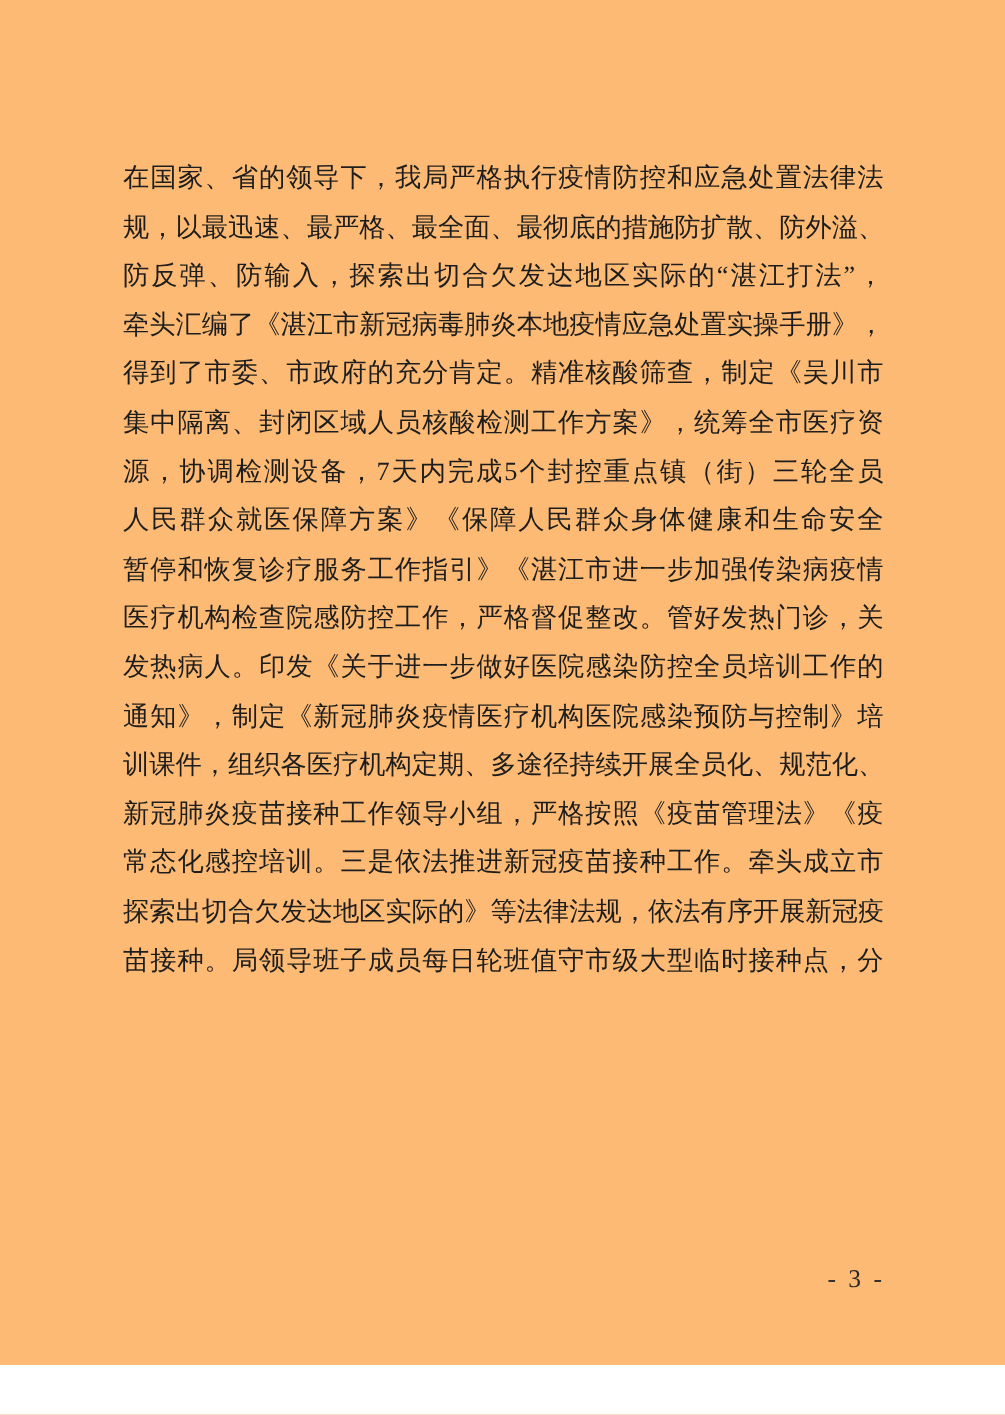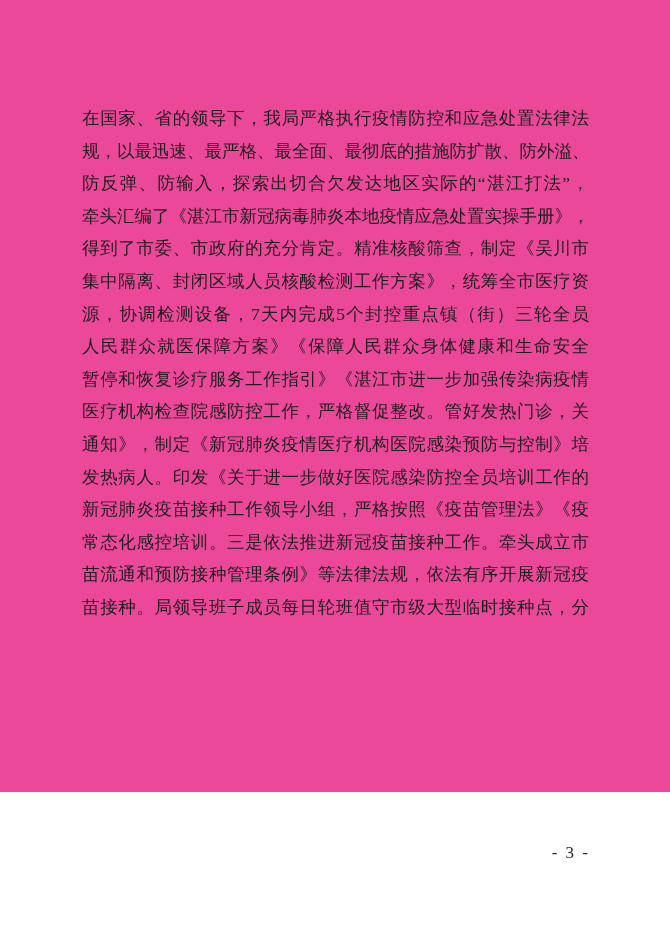--- a/index.html
+++ b/index.html
@@ -12,22 +12,22 @@
     background: #ffffff;
     position: relative;
     overflow: hidden;
     font-family: "Liberation Serif", "DejaVu Serif", serif;
   }
   .page {
     position: absolute;
     left: 0;
     top: 0;
     width: 670px;
-    height: 792px;
-    background: #ec4899;
+    height: 910px;
+    background: #fdba74;
   }
   .doc-body {
     position: absolute;
     left: 82px;
     top: 102px;
     width: 507px;
     color: #1d1d1d;
   }
   .text-line {
     font-size: 17.5px;
@@ -59,21 +59,22 @@
       <div class="text-line">在国家、省的领导下，我局严格执行疫情防控和应急处置法律法</div>
       <div class="text-line">规，以最迅速、最严格、最全面、最彻底的措施防扩散、防外溢、</div>
       <div class="text-line">防反弹、防输入，探索出切合欠发达地区实际的“湛江打法”，</div>
       <div class="text-line">牵头汇编了《湛江市新冠病毒肺炎本地疫情应急处置实操手册》，</div>
       <div class="text-line">得到了市委、市政府的充分肯定。精准核酸筛查，制定《吴川市</div>
       <div class="text-line">集中隔离、封闭区域人员核酸检测工作方案》，统筹全市医疗资</div>
       <div class="text-line">源，协调检测设备，7天内完成5个封控重点镇（街）三轮全员</div>
       <div class="text-line">人民群众就医保障方案》《保障人民群众身体健康和生命安全</div>
       <div class="text-line">暂停和恢复诊疗服务工作指引》《湛江市进一步加强传染病疫情</div>
       <div class="text-line">医疗机构检查院感防控工作，严格督促整改。管好发热门诊，关</div>
+      <div class="text-line">发热病人。印发《关于进一步做好医院感染防控全员培训工作的</div>
       <div class="text-line">通知》，制定《新冠肺炎疫情医疗机构医院感染预防与控制》培</div>
-      <div class="text-line">发热病人。印发《关于进一步做好医院感染防控全员培训工作的</div>
+      <div class="text-line">训课件，组织各医疗机构定期、多途径持续开展全员化、规范化、</div>
       <div class="text-line">新冠肺炎疫苗接种工作领导小组，严格按照《疫苗管理法》《疫</div>
       <div class="text-line">常态化感控培训。三是依法推进新冠疫苗接种工作。牵头成立市</div>
-      <div class="text-line">苗流通和预防接种管理条例》等法律法规，依法有序开展新冠疫</div>
+      <div class="text-line">探索出切合欠发达地区实际的》等法律法规，依法有序开展新冠疫</div>
       <div class="text-line">苗接种。局领导班子成员每日轮班值守市级大型临时接种点，分</div>
     </div>
   <div class="page-number">- 3 -</div>
 </div>
 
 </body></html>

